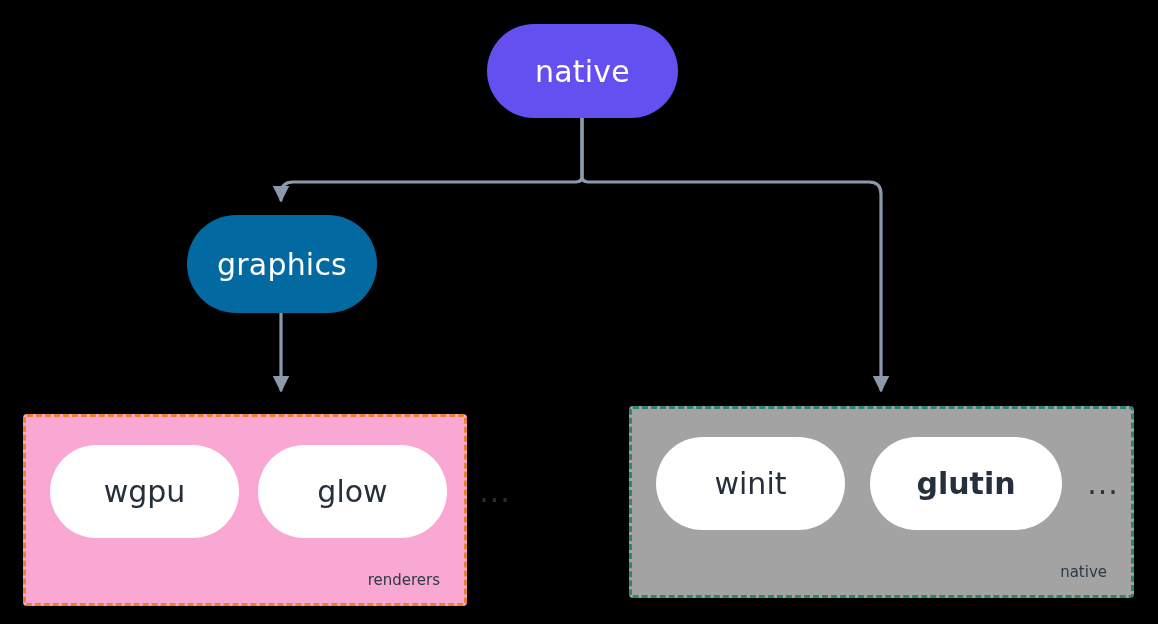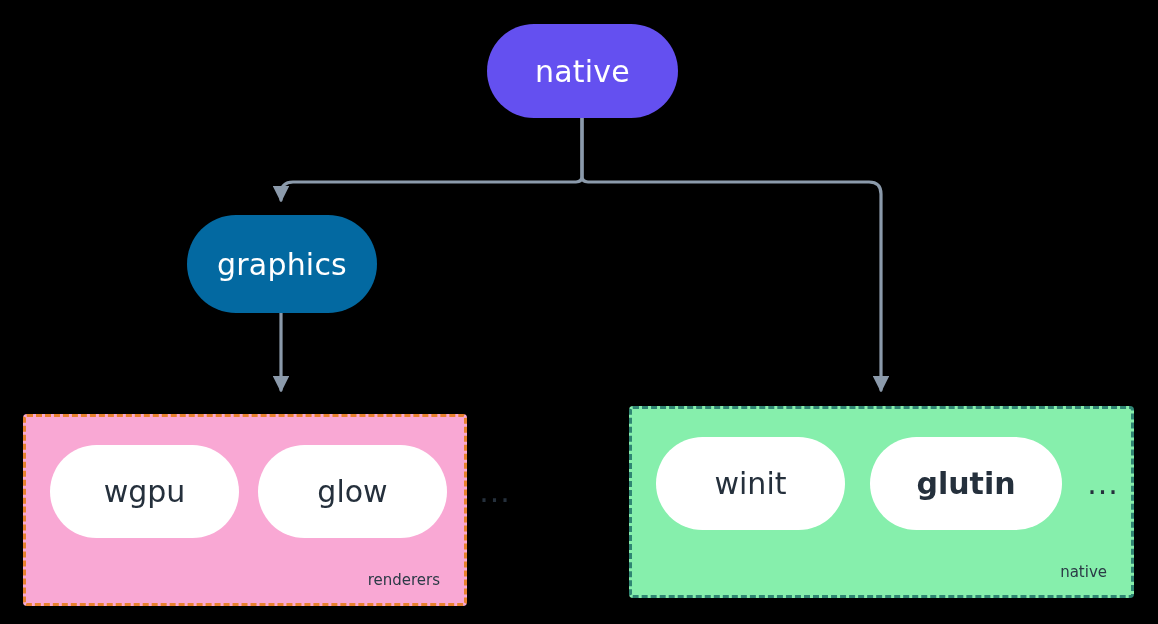--- a/index.html
+++ b/index.html
@@ -70,21 +70,21 @@
     height: 192px;
     background: #f9a8d4;
     border-color: #e8822e;
     margin-top: 8px;
   }
   #cluster-shells {
     left: 629px;
     top: 406px;
     width: 505px;
     height: 192px;
-    background: #86efac;
+    background: #a3a3a3;
     border-color: #2f8573;
   }
   .cluster-label {
     position: absolute;
     right: 24px;
     bottom: 14px;
     font-size: 15px;
     color: #2b3a46;
     white-space: nowrap;
   }

